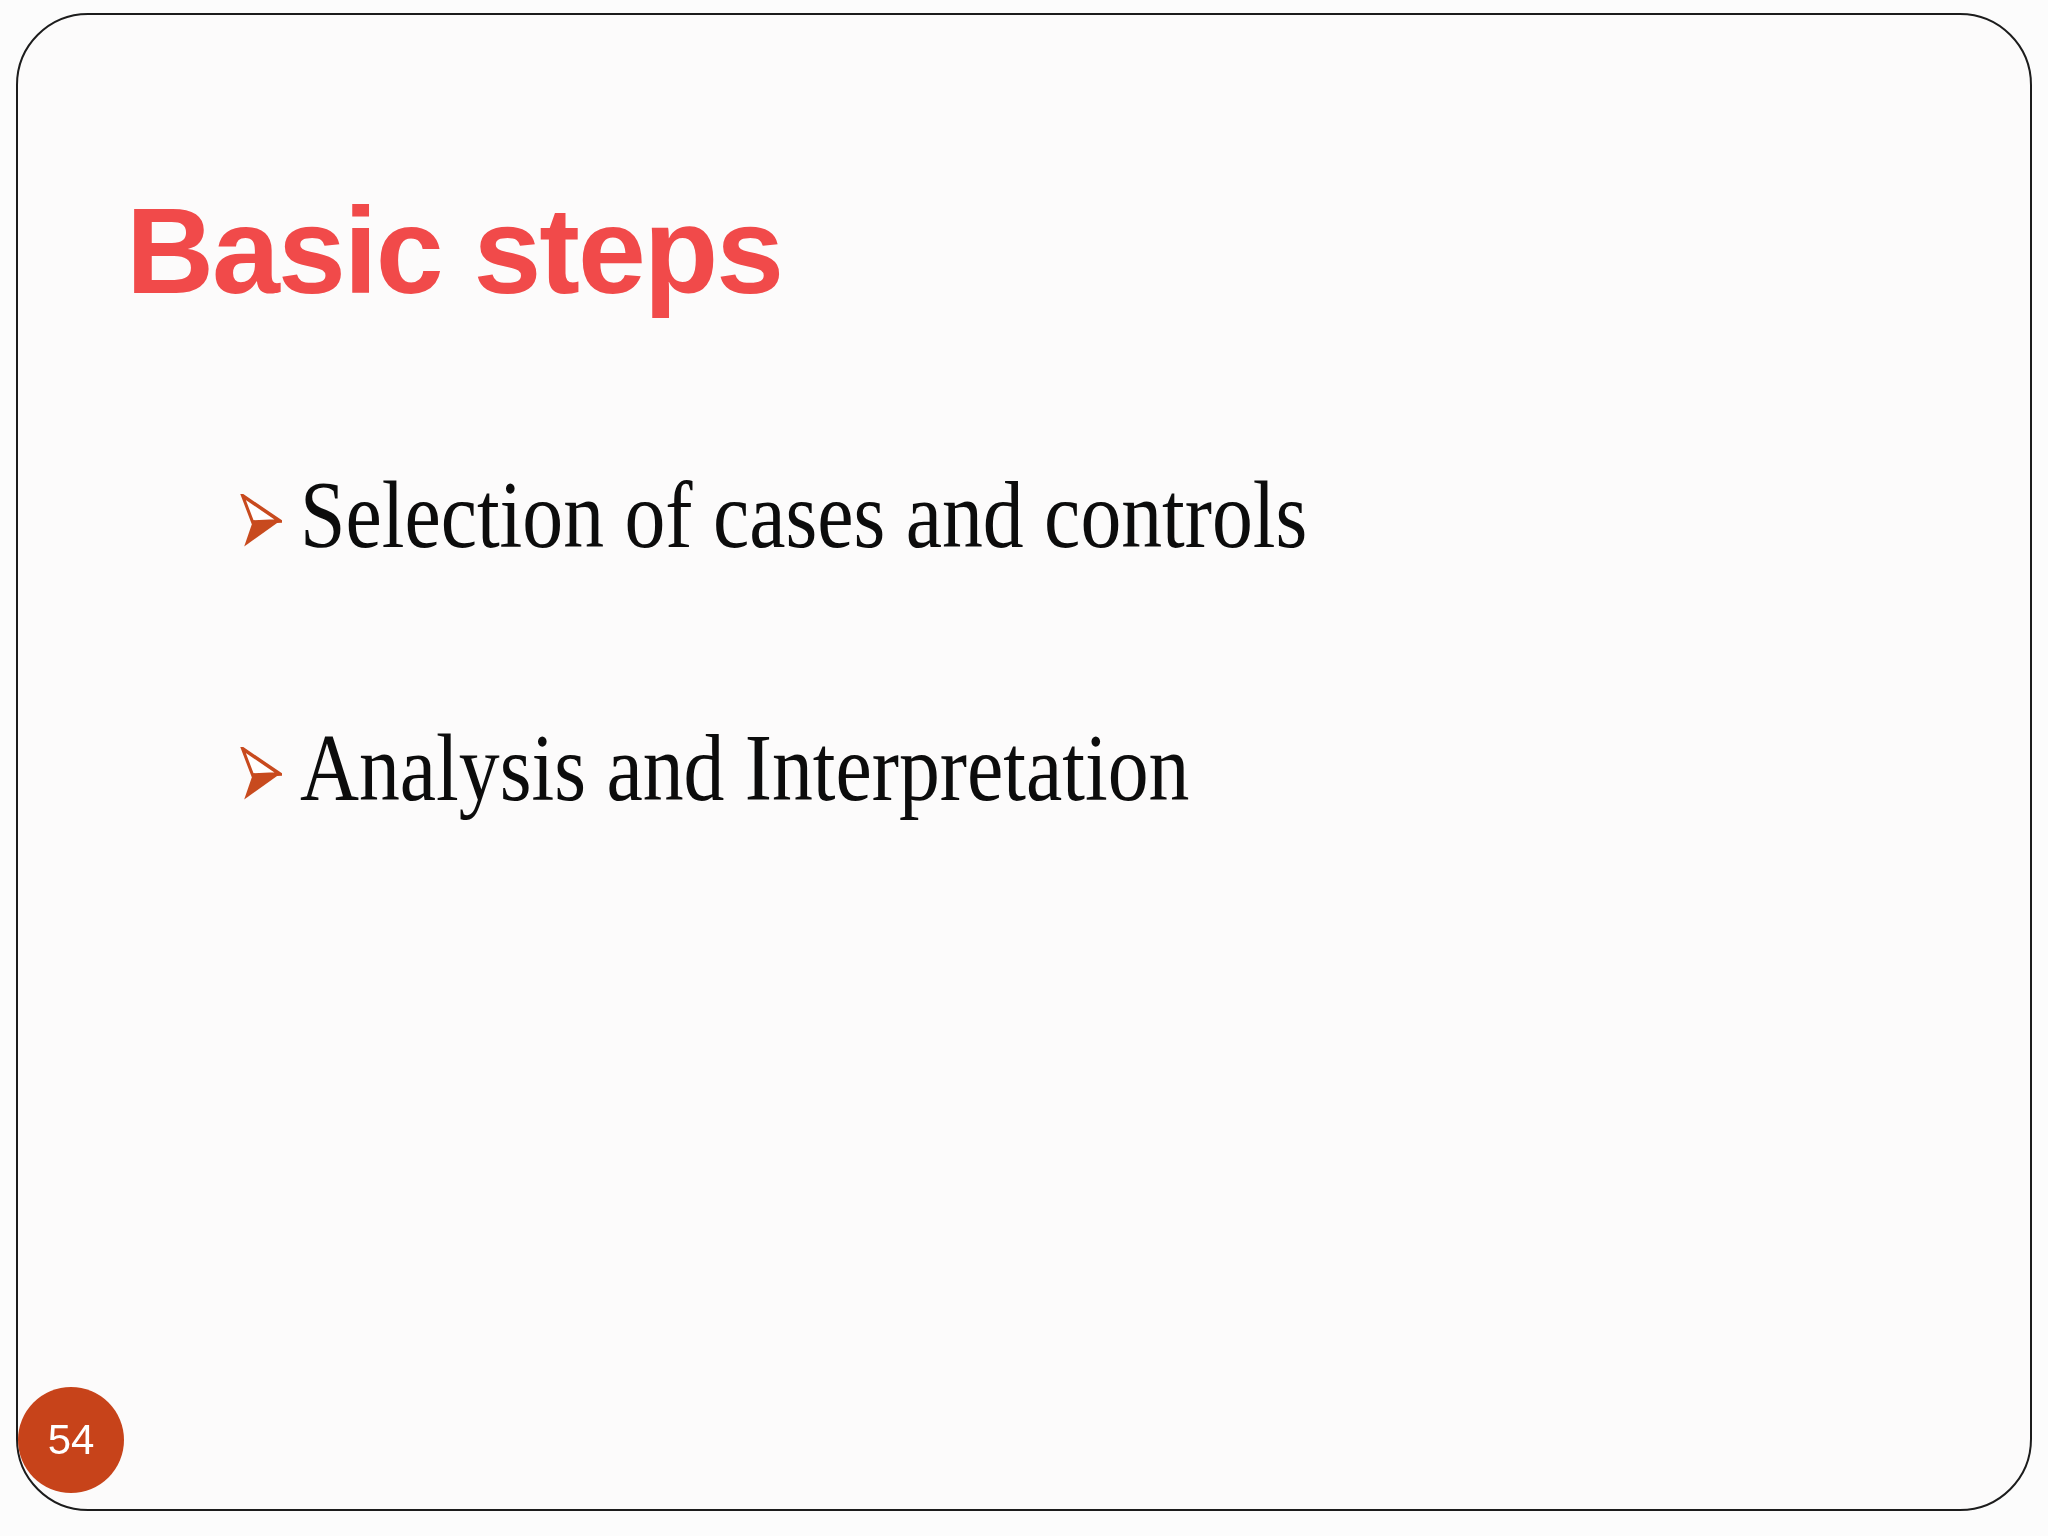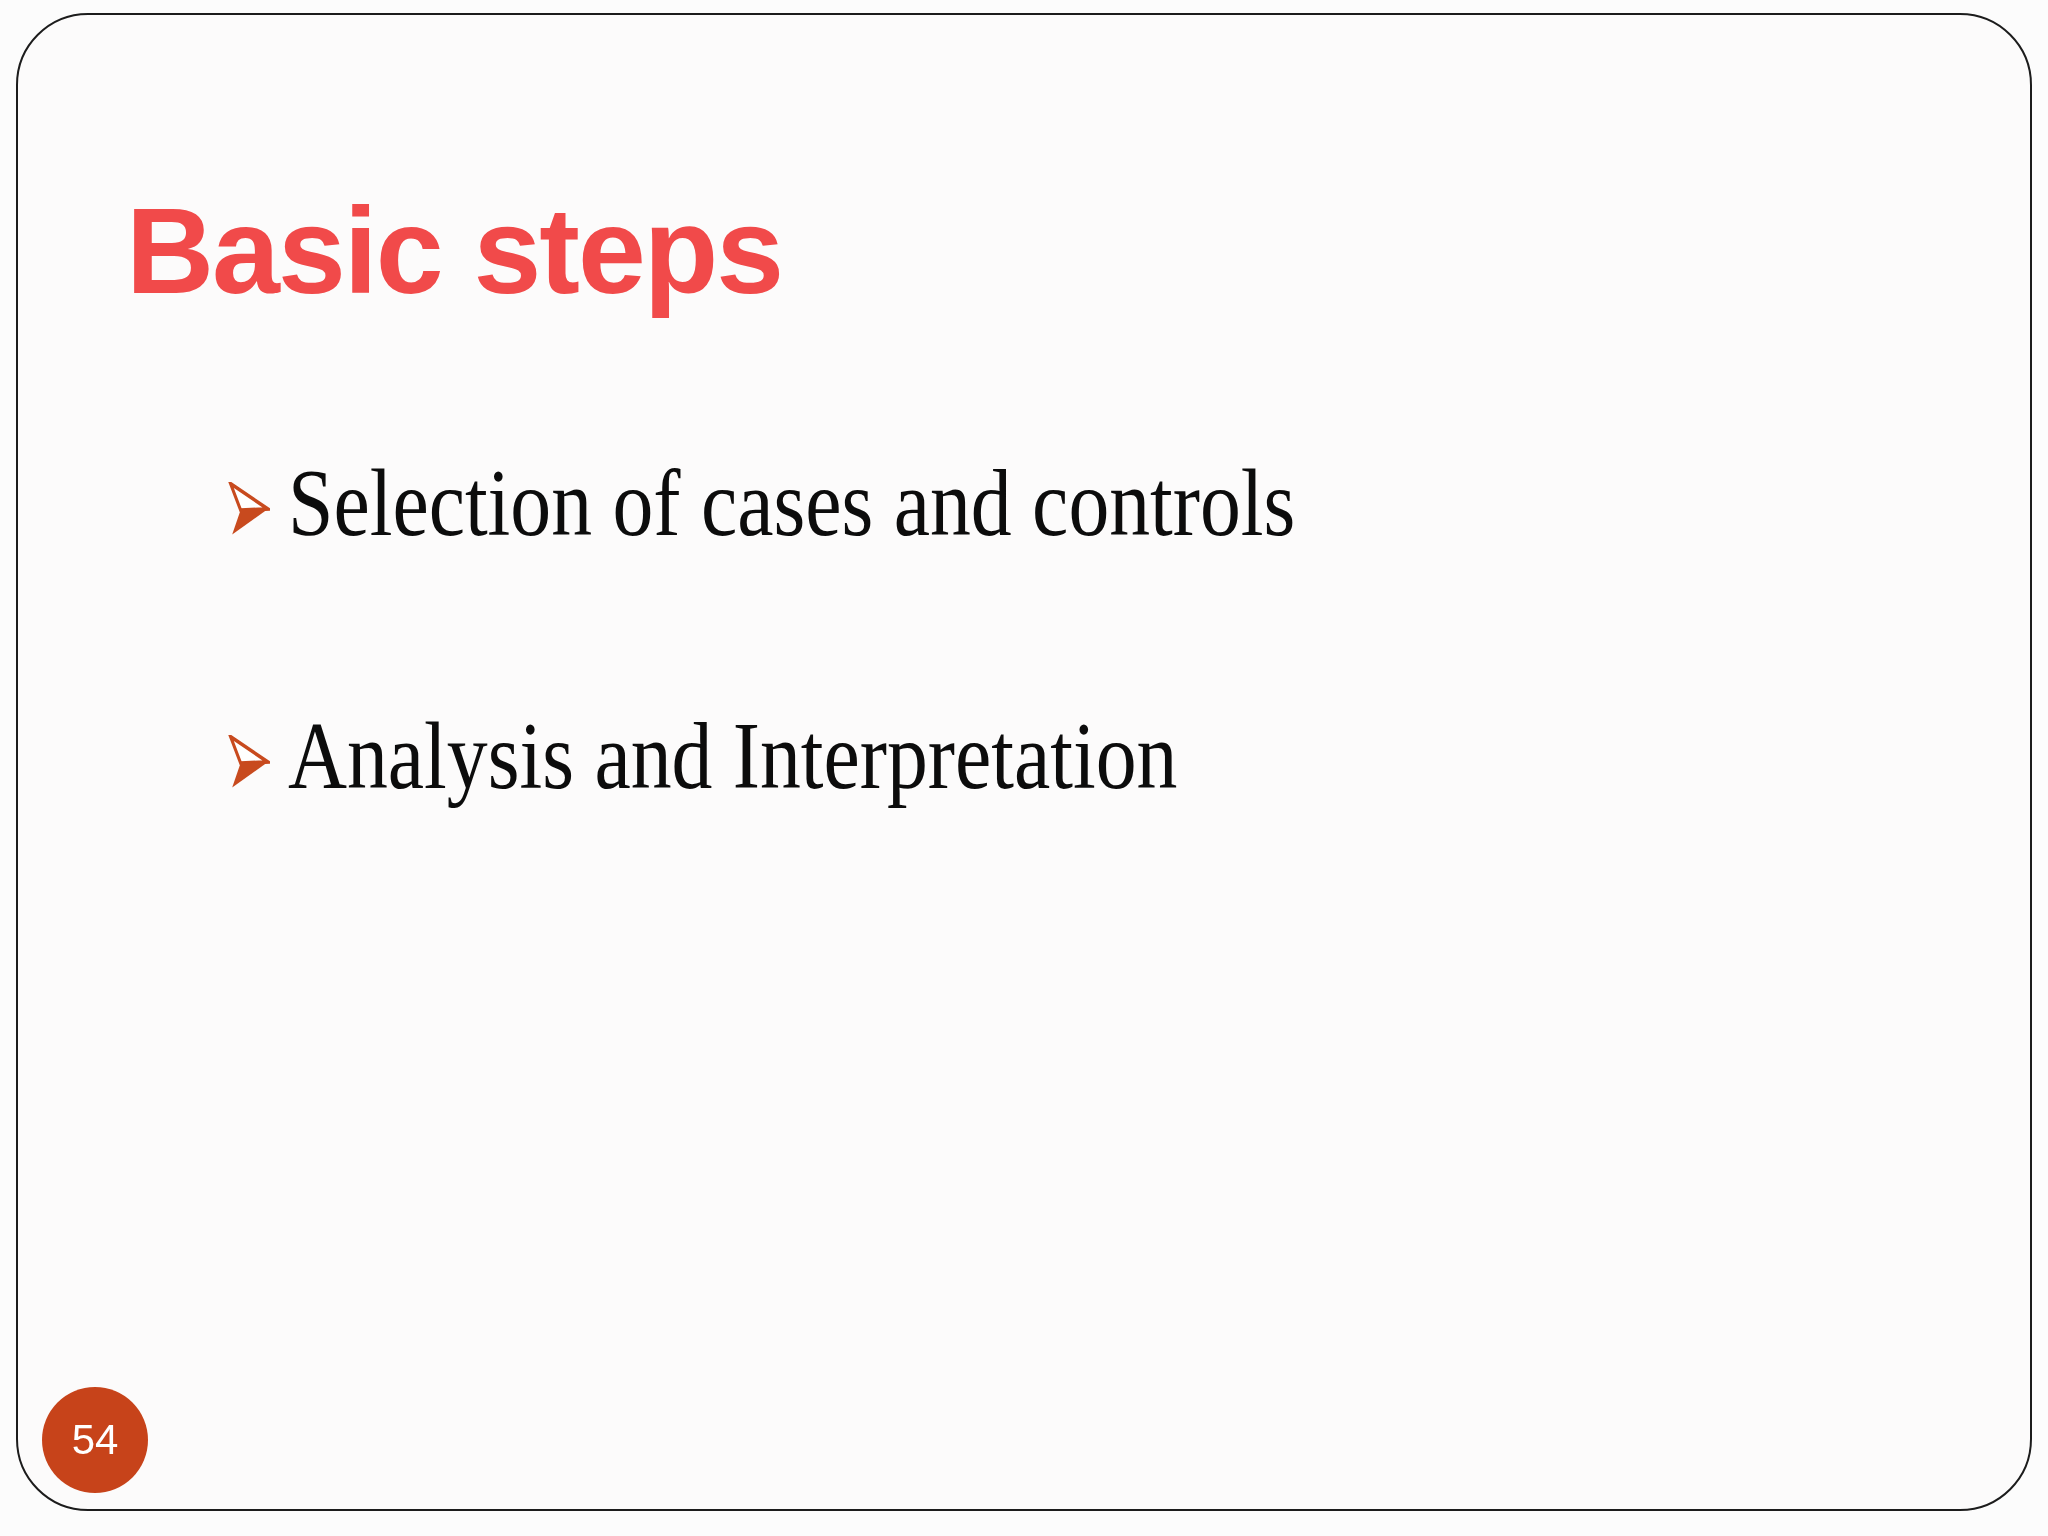--- a/index.html
+++ b/index.html
@@ -38,21 +38,21 @@
     letter-spacing: -2px;
     color: var(--title-color, #F14A4A);
     white-space: nowrap;
   }
   .bullet-list {
     position: absolute;
     left: 228px;
     top: 444px;
     width: 1680px;
     list-style: none;
-    margin: 0;
+    margin: 12px;
     padding: 0;
   }
   .bullet-item {
     display: flex;
     align-items: flex-start;
     margin-bottom: 134px;
   }
   .bullet-arrow {
     flex: 0 0 auto;
     width: 42px;
@@ -64,21 +64,21 @@
     font-family: "Liberation Serif", serif;
     font-size: 95px;
     line-height: 1.25;
     color: var(--text-color, #0C0C0C);
     white-space: nowrap;
     transform: scaleX(0.86);
     transform-origin: left top;
   }
   .page-badge {
     position: absolute;
-    left: 42px;
+    left: 18px;
     top: 1387px;
     width: 106px;
     height: 106px;
     border-radius: 50%;
     background: var(--circle-color, #C7431A);
     display: flex;
     align-items: center;
     justify-content: center;
   }
   .page-badge span {

